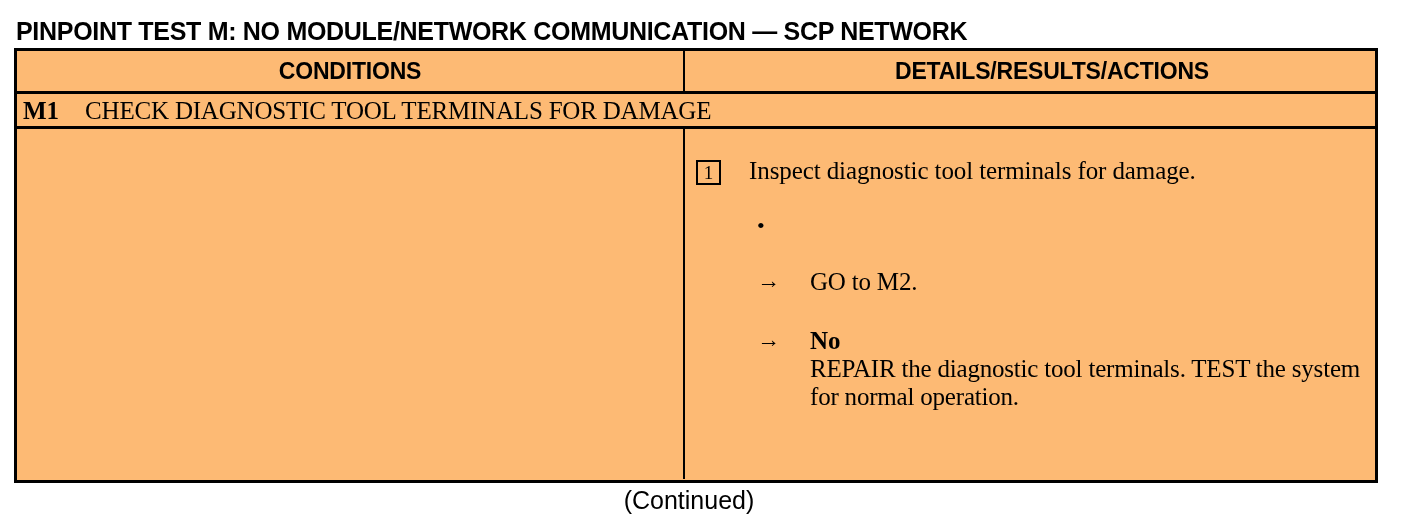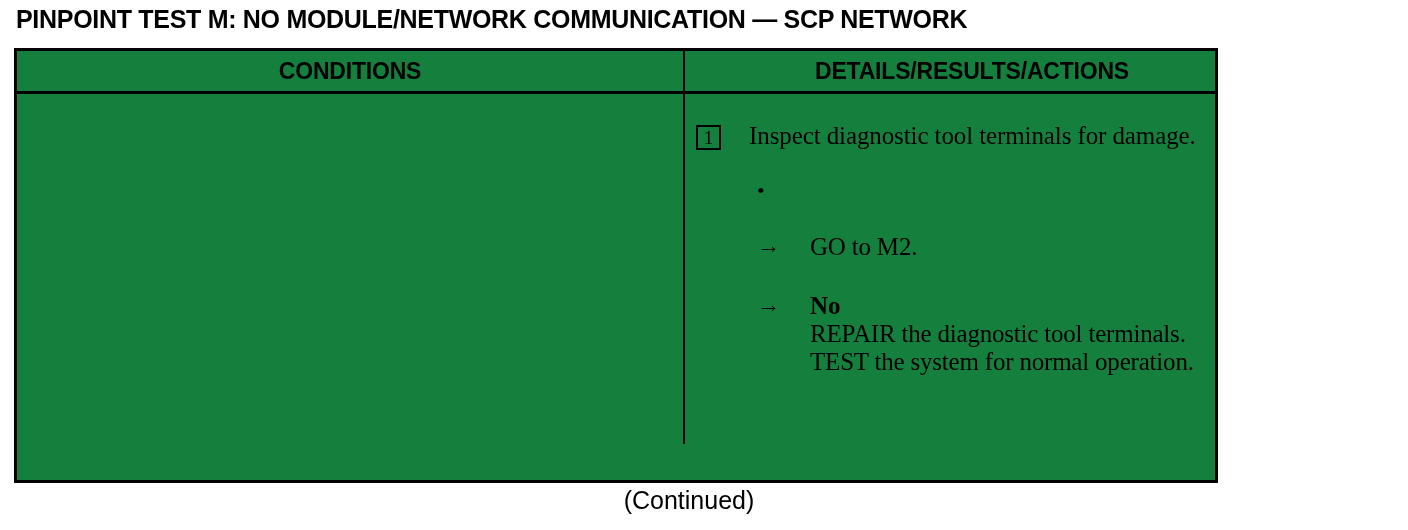--- a/index.html
+++ b/index.html
@@ -13,39 +13,39 @@
     font-family: "Liberation Serif", serif;
     color: #000000;
     overflow: hidden;
     position: relative;
   }
 
   
   .page-title {
     position: absolute;
     left: 16px;
-    top: 6px;
+    top: 18px;
     font-family: "Liberation Sans", sans-serif;
     font-weight: bold;
     font-size: 25px;
     letter-spacing: -0.3px;
     white-space: nowrap;
     line-height: 1.05;
   }
 
   
   .pinpoint-table {
     position: absolute;
     left: 14px;
     top: 48px;
-    width: 1204px;
+    width: 1364px;
     height: 435px;
     border: 3px solid #000;
     box-sizing: border-box;
-    background: #15803d;
+    background: #fdba74;
   }
 
   
   .header-row {
     display: flex;
     height: 43px;
     border-bottom: 3px solid #000;
     box-sizing: border-box;
   }
   .header-cell {
@@ -198,20 +198,24 @@
 
 <div class="page-title">PINPOINT TEST M: NO MODULE/NETWORK COMMUNICATION — SCP NETWORK</div>
 
 <div class="pinpoint-table">
 
   <div class="header-row">
     <div class="header-cell left">CONDITIONS</div>
     <div class="header-cell right">DETAILS/RESULTS/ACTIONS</div>
   </div>
 
+  <div class="step-title-row">
+    <span class="step-id">M1</span>
+    <span class="step-title-text">CHECK DIAGNOSTIC TOOL TERMINALS FOR DAMAGE</span>
+  </div>
 
   <div class="body-row">
 
     <div class="body-cell left"></div>
 
     <div class="body-cell right">
       <div class="step-block">
 
         <div class="step-line">
           <span class="step-num-box">1</span>

